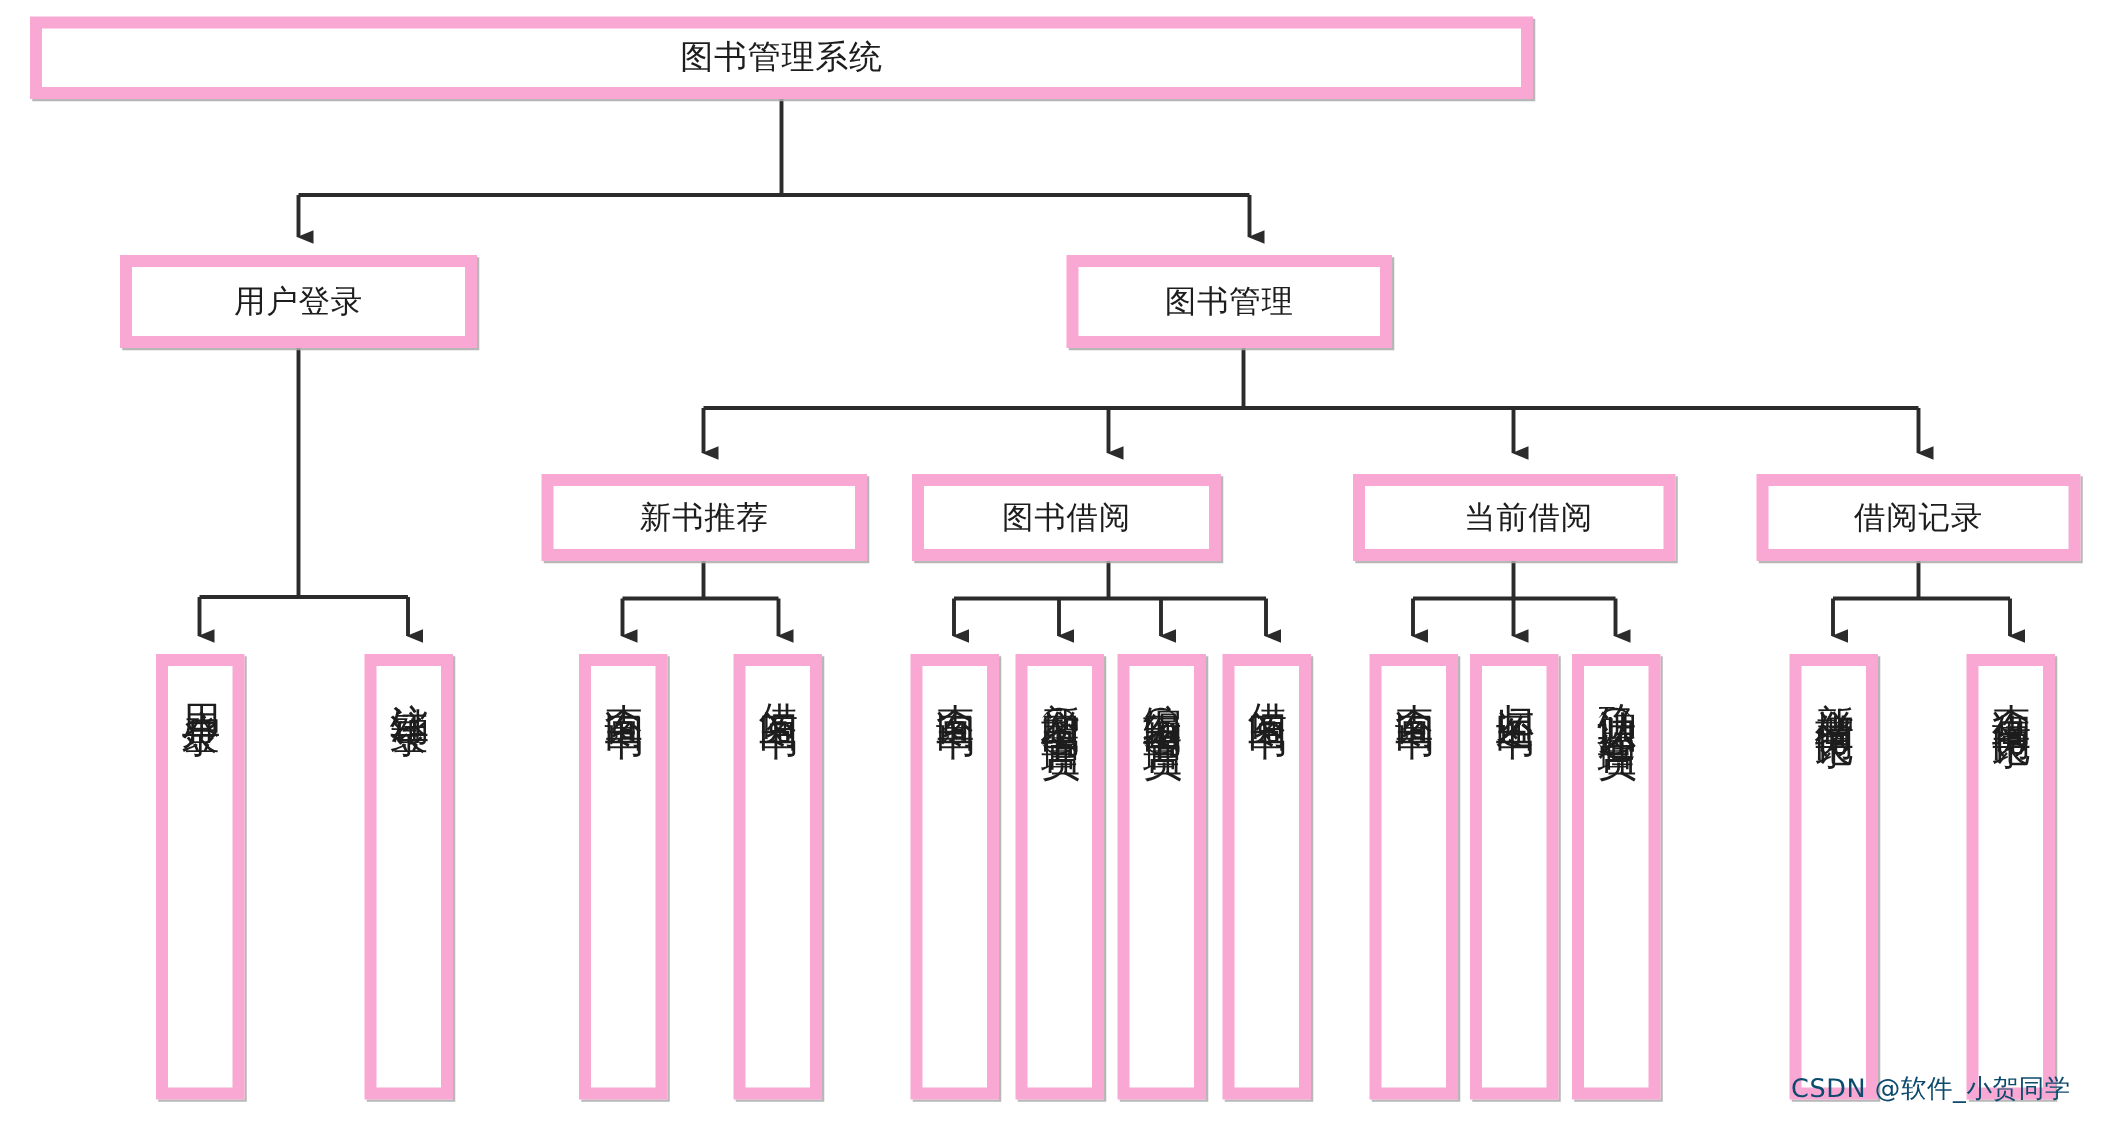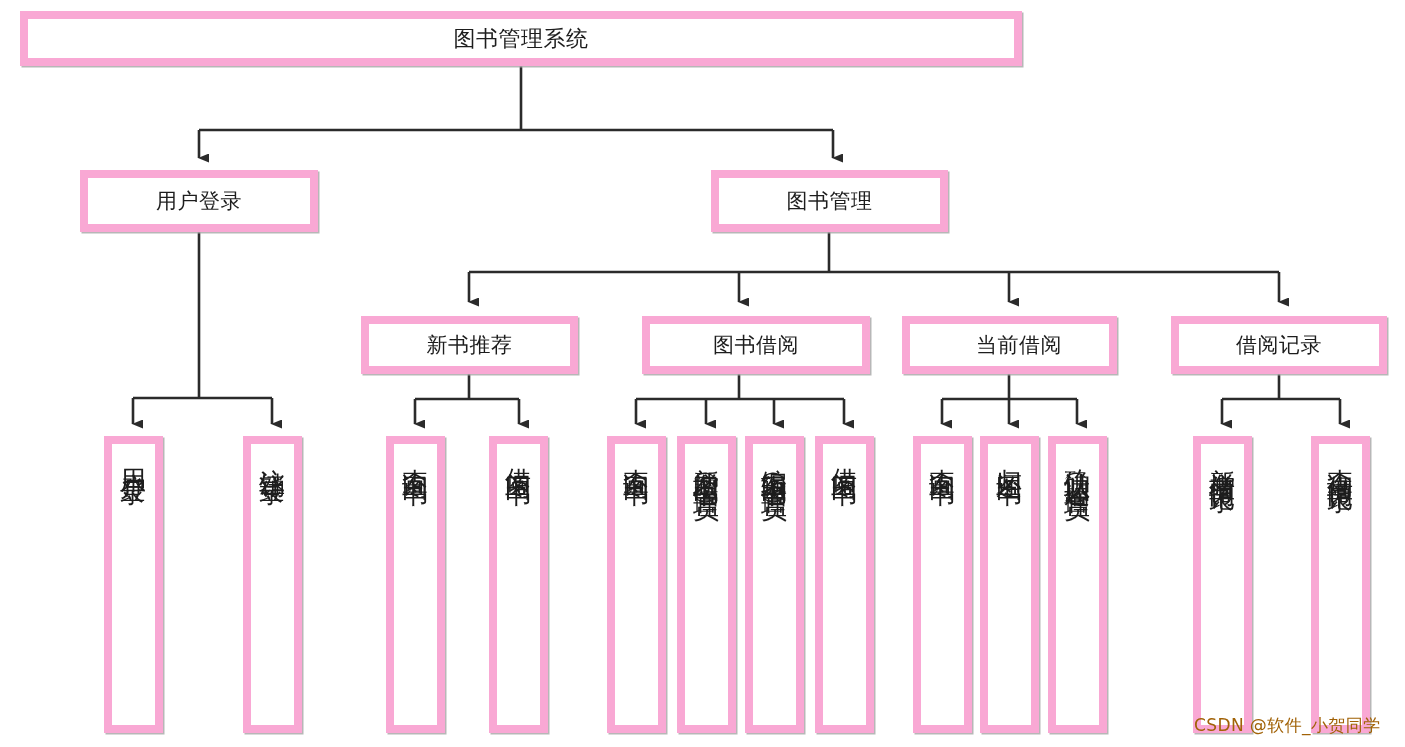--- a/index.html
+++ b/index.html
@@ -52,21 +52,21 @@
     text-orientation:upright;
     font-size:26px;
     line-height:1;
     letter-spacing:4px;
     white-space:nowrap;
     margin-top:4px;
   }
   .watermark{
     position:absolute;
     font-size:17px;
-    color:#a16207;
+    color:#0c4a6e;
     white-space:nowrap;
     letter-spacing:.4px;
     user-select:none;
   }
 </style>
 </head>
 <body>
 
 <div id="canvas">
 
@@ -120,28 +120,28 @@
     </g>
   </svg>
 
   <div class="node root h" style="left:20px;top:11px;width:1002px;height:55px;">
     <span class="lbl">图书管理系统</span>
   </div>
 
   <div class="node h" style="left:80px;top:170px;width:238px;height:62px;">
     <span class="lbl">用户登录</span>
   </div>
-  <div class="node h" style="left:711px;top:170px;width:237px;height:62px;">
+  <div class="node h" style="left:711px;top:170px;width:217px;height:62px;">
     <span class="lbl">图书管理</span>
   </div>
 
   <div class="node h" style="left:361px;top:316px;width:217px;height:58px;">
     <span class="lbl">新书推荐</span>
   </div>
-  <div class="node h" style="left:642px;top:316px;width:228px;height:58px;">
+  <div class="node h" style="left:608px;top:316px;width:206px;height:58px;">
     <span class="lbl">图书借阅</span>
   </div>
   <div class="node h" style="left:902px;top:316px;width:215px;height:58px;padding-left:19px;">
     <span class="lbl">当前借阅</span>
   </div>
   <div class="node h" style="left:1171px;top:316px;width:216px;height:58px;">
     <span class="lbl">借阅记录</span>
   </div>
 
   <div class="node v" style="left:104px;top:436px;width:59px;height:297px;">

